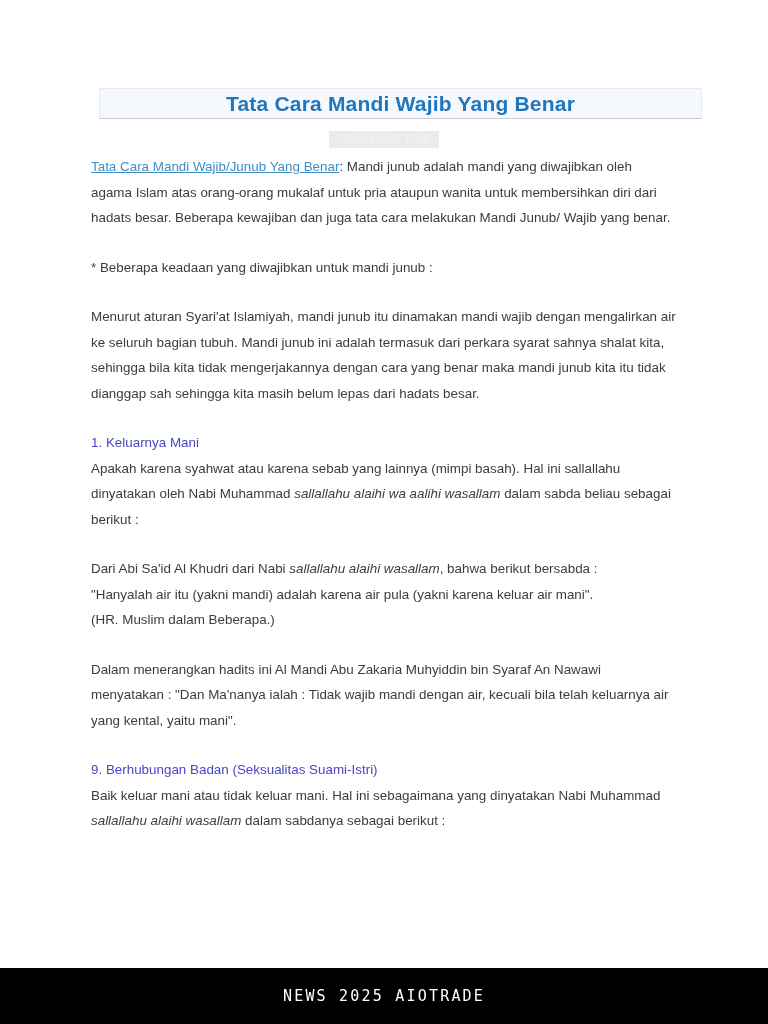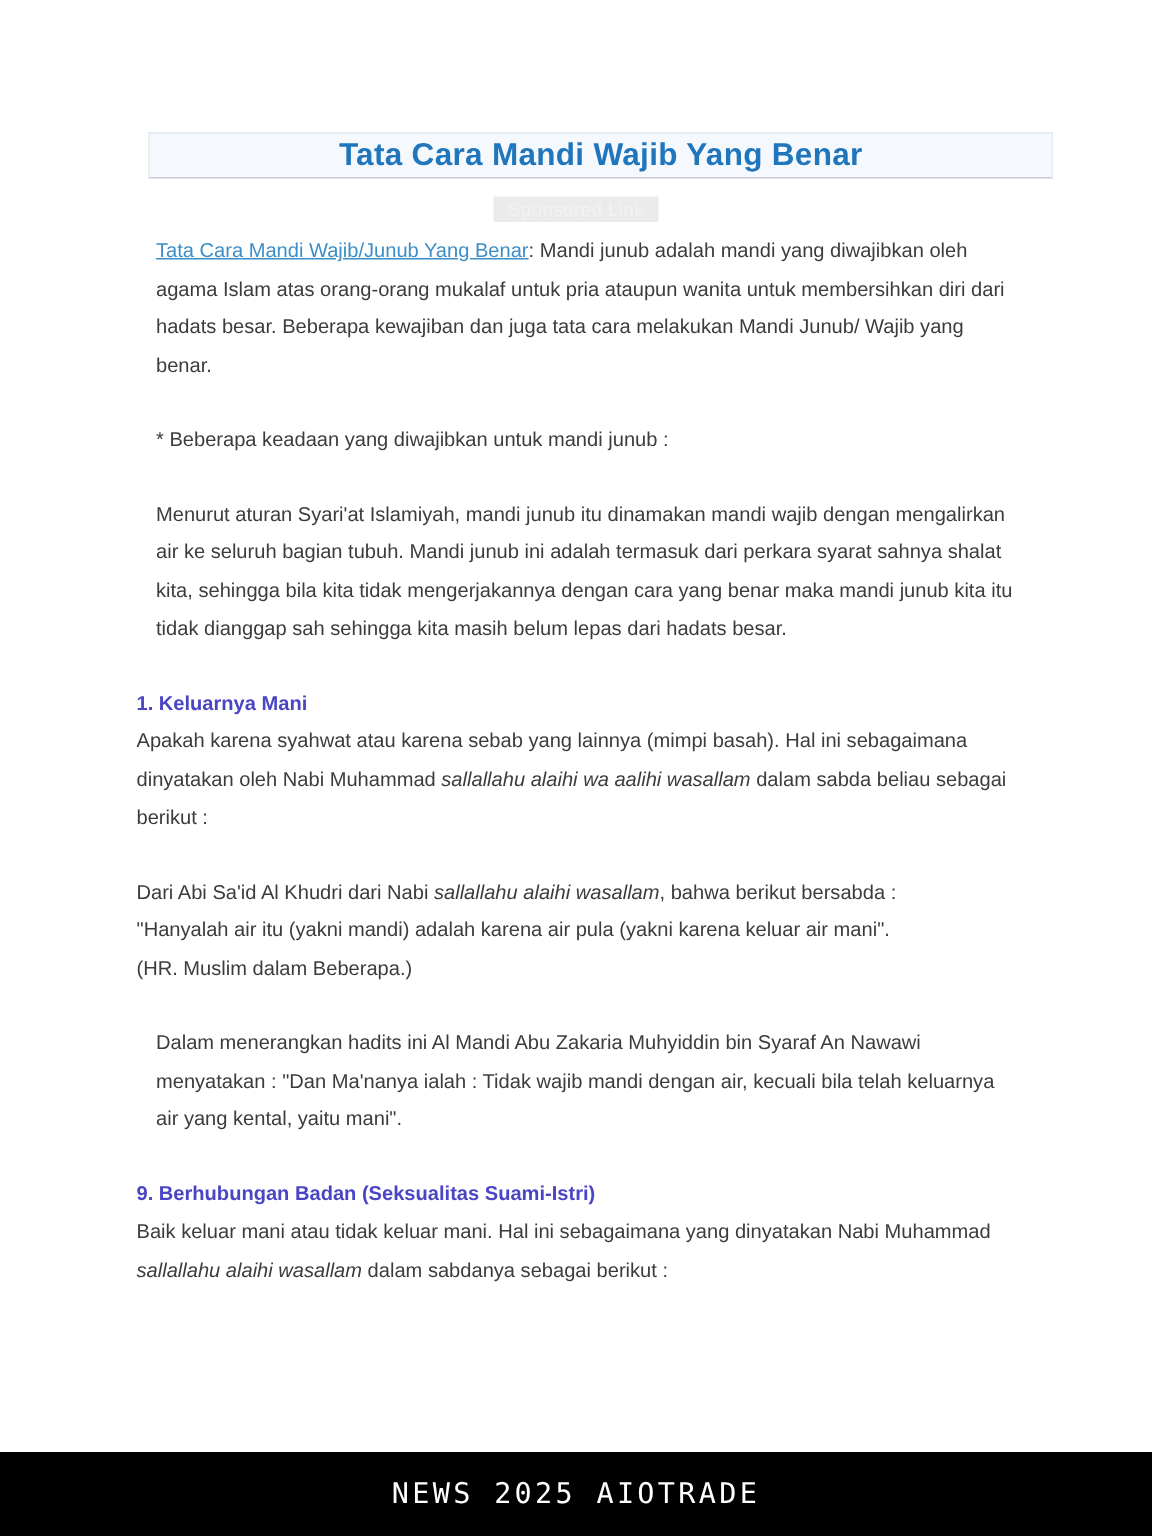--- a/index.html
+++ b/index.html
@@ -71,33 +71,32 @@
     position: absolute;
     left: 91px;
     top: 154px;
     width: 585px;
     color: #3c3c3c;
     font-size: 13.4px;
     line-height: 25.5px;
   }
 
   .para {
-    margin: 0 0 24px 13px;
+    margin: 0 0 24px 0;
   }
 
   .doc-link {
     color: #3d8ec6;
     text-decoration: underline;
   }
 
   .sub-head {
     color: #4a45c4;
     margin: 0;
     line-height: 25.5px;
-    font-weight: bold;
   }
 
   .block {
     margin: 0 0 24px 0;
   }
 
   em, .ital {
   }
 
   
@@ -108,21 +107,21 @@
     width: 768px;
     height: 56px;
     background: #000000;
     display: flex;
     align-items: center;
     justify-content: center;
   }
   .footer-text {
     color: #ffffff;
     font-family: "DejaVu Sans Mono", monospace;
-    font-size: 19px;
+    font-size: 15px;
     letter-spacing: 2.2px;
     white-space: nowrap;
   }
 </style>
 </head>
 <body>
 
 <div class="page">
 
   <div class="title-box">
@@ -136,21 +135,21 @@
   <div class="content">
 
     <p class="para"><a class="doc-link" href="#">Tata Cara Mandi Wajib/Junub Yang Benar</a><span>: Mandi junub adalah mandi yang diwajibkan oleh agama Islam atas orang-orang mukalaf untuk pria ataupun wanita untuk membersihkan diri dari hadats besar. Beberapa kewajiban dan juga tata cara melakukan Mandi Junub/ Wajib yang benar.</span></p>
 
     <p class="para">* Beberapa keadaan yang diwajibkan untuk mandi junub :</p>
 
     <p class="para">Menurut aturan Syari'at Islamiyah, mandi junub itu dinamakan mandi wajib dengan mengalirkan air ke seluruh bagian tubuh. Mandi junub ini adalah termasuk dari perkara syarat sahnya shalat kita, sehingga bila kita tidak mengerjakannya dengan cara yang benar maka mandi junub kita itu tidak dianggap sah sehingga kita masih belum lepas dari hadats besar.</p>
 
     <div class="block">
       <div class="sub-head">1. Keluarnya Mani</div>
-      <div><span>Apakah karena syahwat atau karena sebab yang lainnya (mimpi basah). Hal ini sebagaimana dinyatakan oleh Nabi Muhammad </span><em class="ital">sallallahu alaihi wa aalihi wasallam</em><span> dalam sabda beliau sebagai berikut :</span></div>
+      <div><span>Apakah karena syahwat atau karena sebab yang lainnya (mimpi basah). Hal ini sallallahu dinyatakan oleh Nabi Muhammad </span><em class="ital">sallallahu alaihi wa aalihi wasallam</em><span> dalam sabda beliau sebagai berikut :</span></div>
     </div>
 
     <div class="block">
       <div><span>Dari Abi Sa'id Al Khudri dari Nabi </span><em class="ital">sallallahu alaihi wasallam</em><span>, bahwa berikut bersabda :</span></div>
       <div>"Hanyalah air itu (yakni mandi) adalah karena air pula (yakni karena keluar air mani".</div>
       <div>(HR. Muslim dalam Beberapa.)</div>
     </div>
 
     <p class="para">Dalam menerangkan hadits ini Al Mandi Abu Zakaria Muhyiddin bin Syaraf An Nawawi menyatakan : "Dan Ma'nanya ialah : Tidak wajib mandi dengan air, kecuali bila telah keluarnya air yang kental, yaitu mani".</p>
 

